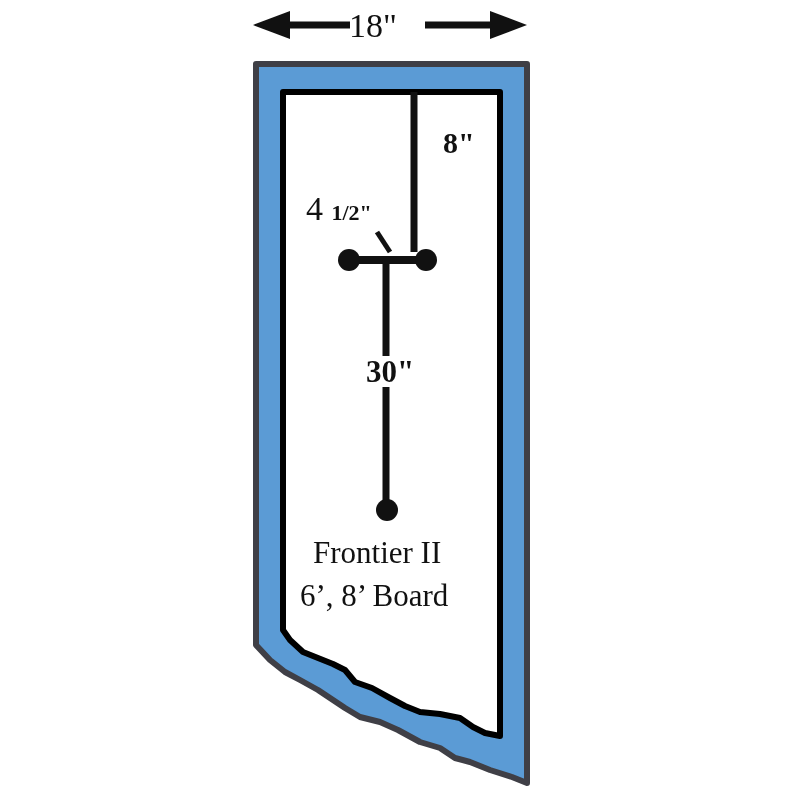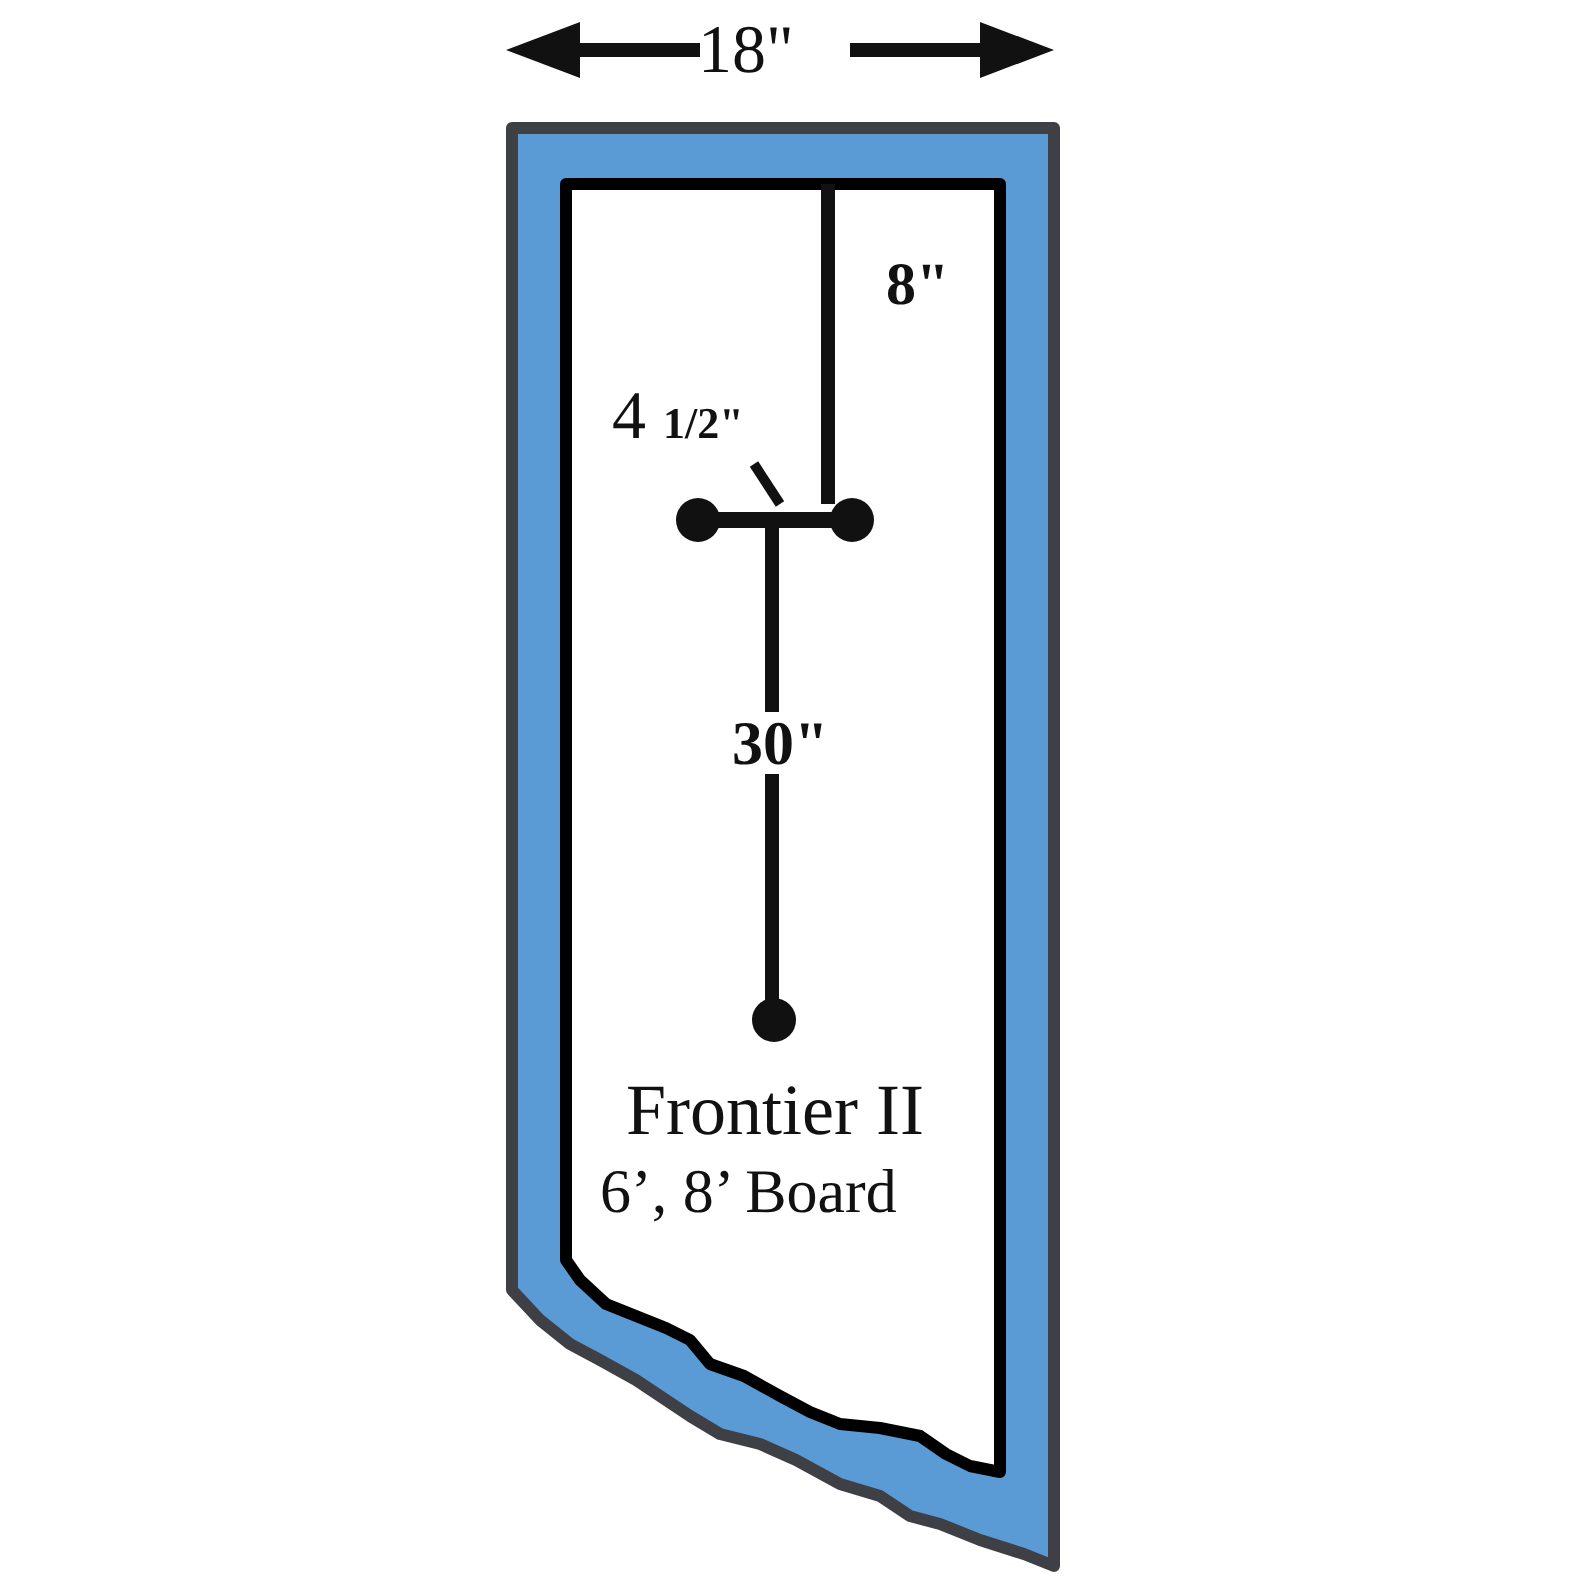--- a/index.html
+++ b/index.html
@@ -10,21 +10,21 @@
       font-family: "Liberation Serif", "DejaVu Serif", serif;
       color: #111111;
       white-space: nowrap;
       line-height: 1;
     }
     .width-label { left: 349px; top: 9px; font-size: 34px; }
     .top-label { left: 443px; top: 128px; font-size: 30px; font-weight: bold; }
     .spread-label { left: 306px; top: 192px; font-size: 34px; }
     .spread-label .frac { font-size: 22px; font-weight: bold; }
     .length-label { left: 364px; top: 356px; font-size: 31px; font-weight: bold; background: #fff; padding: 0 2px; }
-    .title1 { left: 313px; top: 537px; font-size: 36px; font-family: Liberation Serif, serif; }
+    .title1 { left: 313px; top: 537px; font-size: 31px; font-family: Liberation Serif, serif; }
     .title2 { left: 300px; top: 580px; font-size: 31px; text-align: center; }
   </style>
 </head>
 <body>
 
 <div id="stage">
   <svg width="790" height="790" viewBox="0 0 790 790" xmlns="http://www.w3.org/2000/svg">
 
     <g fill="#111" stroke="#111">
       <line x1="280" y1="25" x2="350" y2="25" stroke-width="7"></line>

